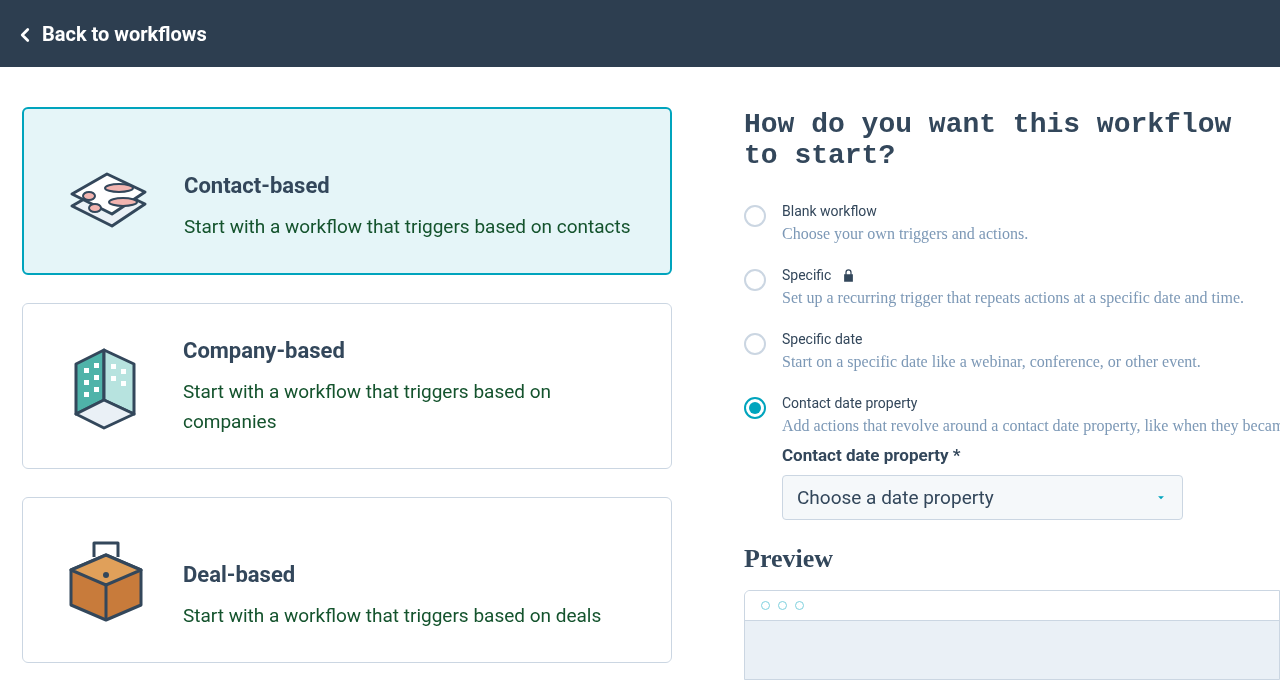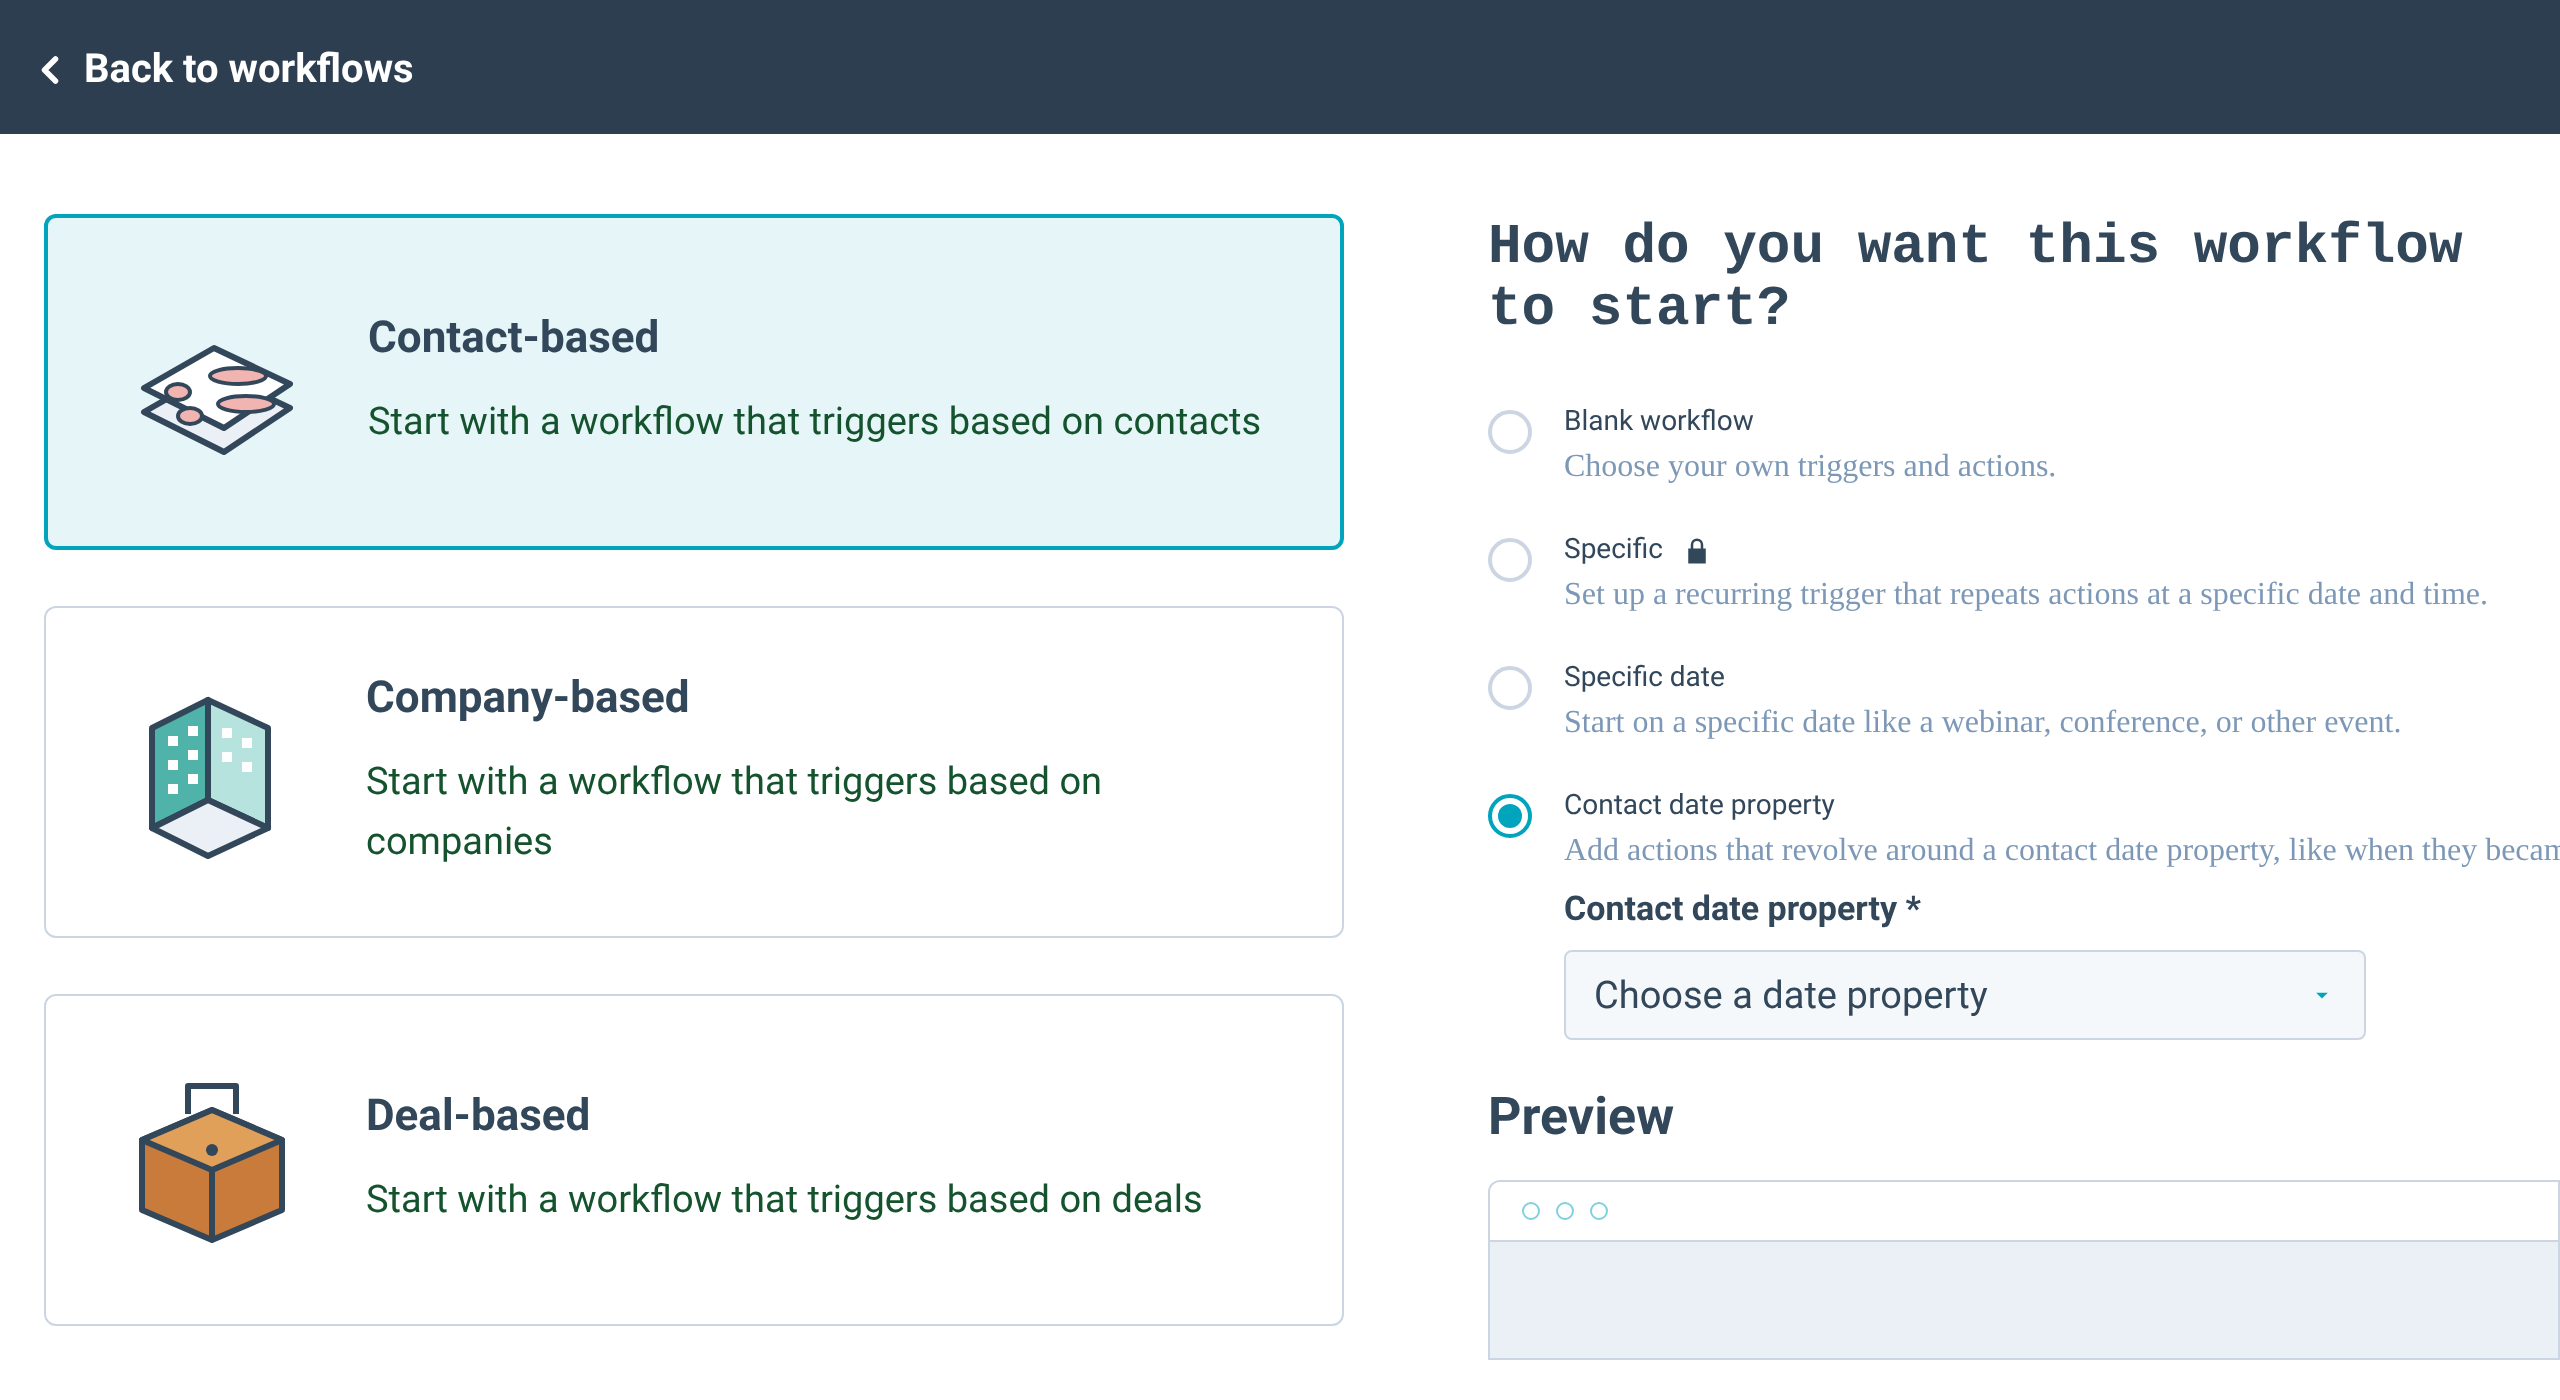--- a/index.html
+++ b/index.html
@@ -37,21 +37,21 @@
   }
   
   .left-pane::-webkit-scrollbar { width: 16px; }
   .left-pane::-webkit-scrollbar-track { background: #f0f0f0; }
   .left-pane::-webkit-scrollbar-thumb { background: #9c9c9c; }
   .card {
     border: 1px solid #cbd6e2;
     border-radius: 6px;
     padding: 32px 28px;
     display: flex;
-    align-items: center;
+    align-items: flex-end;
     margin-bottom: 28px;
     cursor: pointer;
     background: #fff;
   }
   .card.selected {
     border: 2px solid #00a4bd;
     background: #e5f5f8;
   }
   .card .illustration {
     width: 110px;
@@ -160,20 +160,21 @@
     right: 14px;
     top: 50%;
     transform: translateY(-50%);
     color: #00a4bd;
   }
   .preview-title {
     font-size: 26px;
     font-weight: 700;
     color: #33475b;
     margin: 22px 0 16px;
+    font-family: Liberation Serif, serif;
   }
   .preview-box {
     border: 1px solid #cbd6e2;
     border-radius: 6px 0 0 0;
     background: #eaf0f6;
     height: 90px;
     width: 100%;
     overflow: hidden;
   }
   .preview-header {

